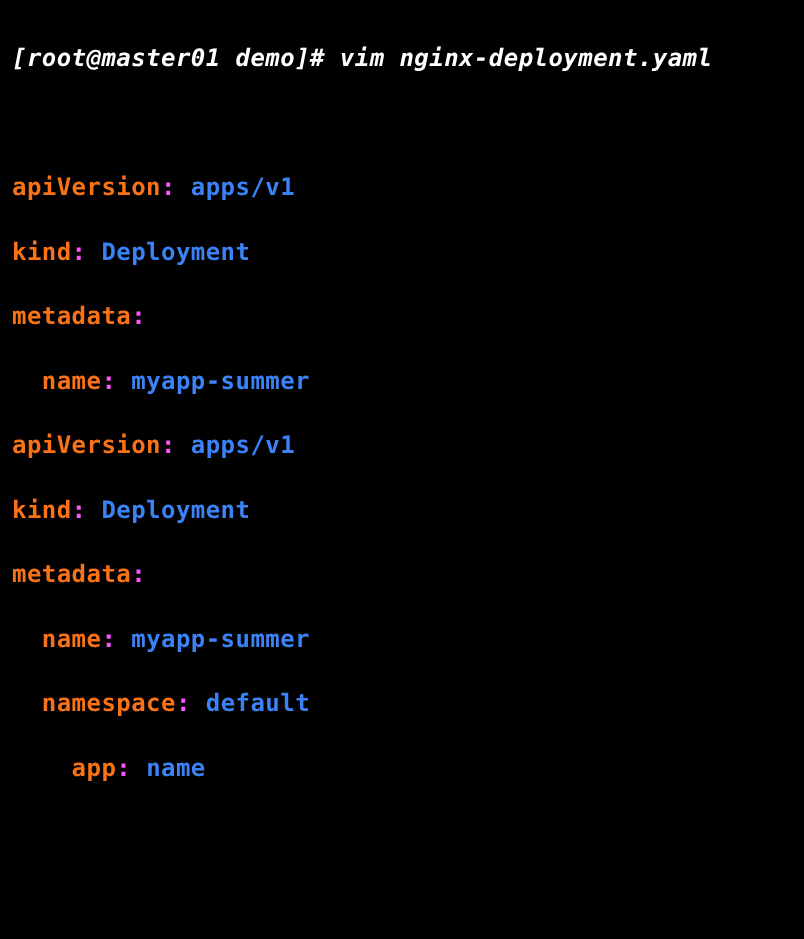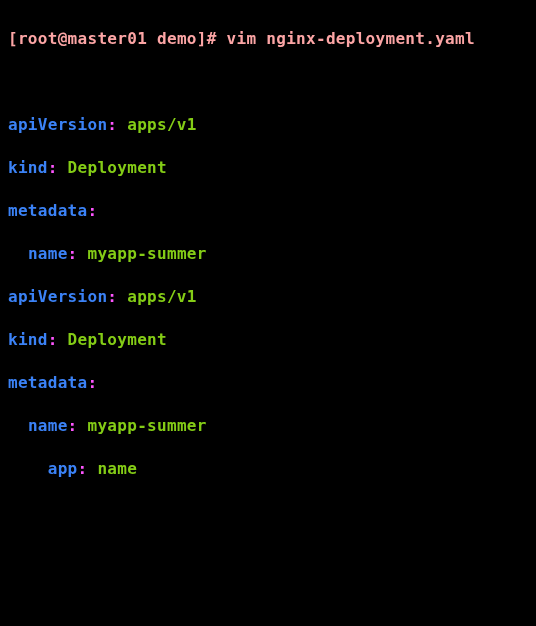--- a/index.html
+++ b/index.html
@@ -13,39 +13,40 @@
   .terminal {
     font-family: "DejaVu Sans Mono", "Consolas", "Courier New", monospace;
     font-size: 16px;
     line-height: 21.5px;
     color: #ffffff;
     padding: 6px 8px 0 8px;
     white-space: pre;
     letter-spacing: 0.3px;
     font-weight: bold;
   }
-  .prompt  { color: #fca5a5; }
-  .key     { color: #3b82f6; margin-top: 16px; } 
-  .str     { color: #84cc16; } 
+  .prompt  { color: #ffffff; font-style: italic; }
+  .key     { color: #f97316; margin-top: 16px; } 
+  .str     { color: #3b82f6; } 
   .colon   { color: #ff55ff; }
 </style>
 </head>
 <body>
 
 <div class="terminal">
 <div><span class="prompt"><span>[</span><span>root</span><span>@</span><span>master01</span> <span>demo</span><span>]</span><span>#</span> <span>vim nginx-deployment.yaml</span></span></div>
 <div> </div>
 <div><span class="key">apiVersion</span><span class="colon">:</span> <span class="str">apps/v1</span></div>
 <div><span class="key">kind</span><span class="colon">:</span> <span class="str">Deployment</span></div>
 <div><span class="key">metadata</span><span class="colon">:</span></div>
 <div>  <span class="key">name</span><span class="colon">:</span> <span class="str">myapp-summer</span></div>
 <div><span class="key">apiVersion</span><span class="colon">:</span> <span class="str">apps/v1</span></div>
 <div><span class="key">kind</span><span class="colon">:</span> <span class="str">Deployment</span></div>
 <div><span class="key">metadata</span><span class="colon">:</span></div>
 <div>  <span class="key">name</span><span class="colon">:</span> <span class="str">myapp-summer</span></div>
+<div>  <span class="key">namespace</span><span class="colon">:</span> <span class="str">default</span></div>
 <div>    <span class="key">app</span><span class="colon">:</span> <span class="str">name</span></div>
 
 
 
 
 
 
 
 
 

